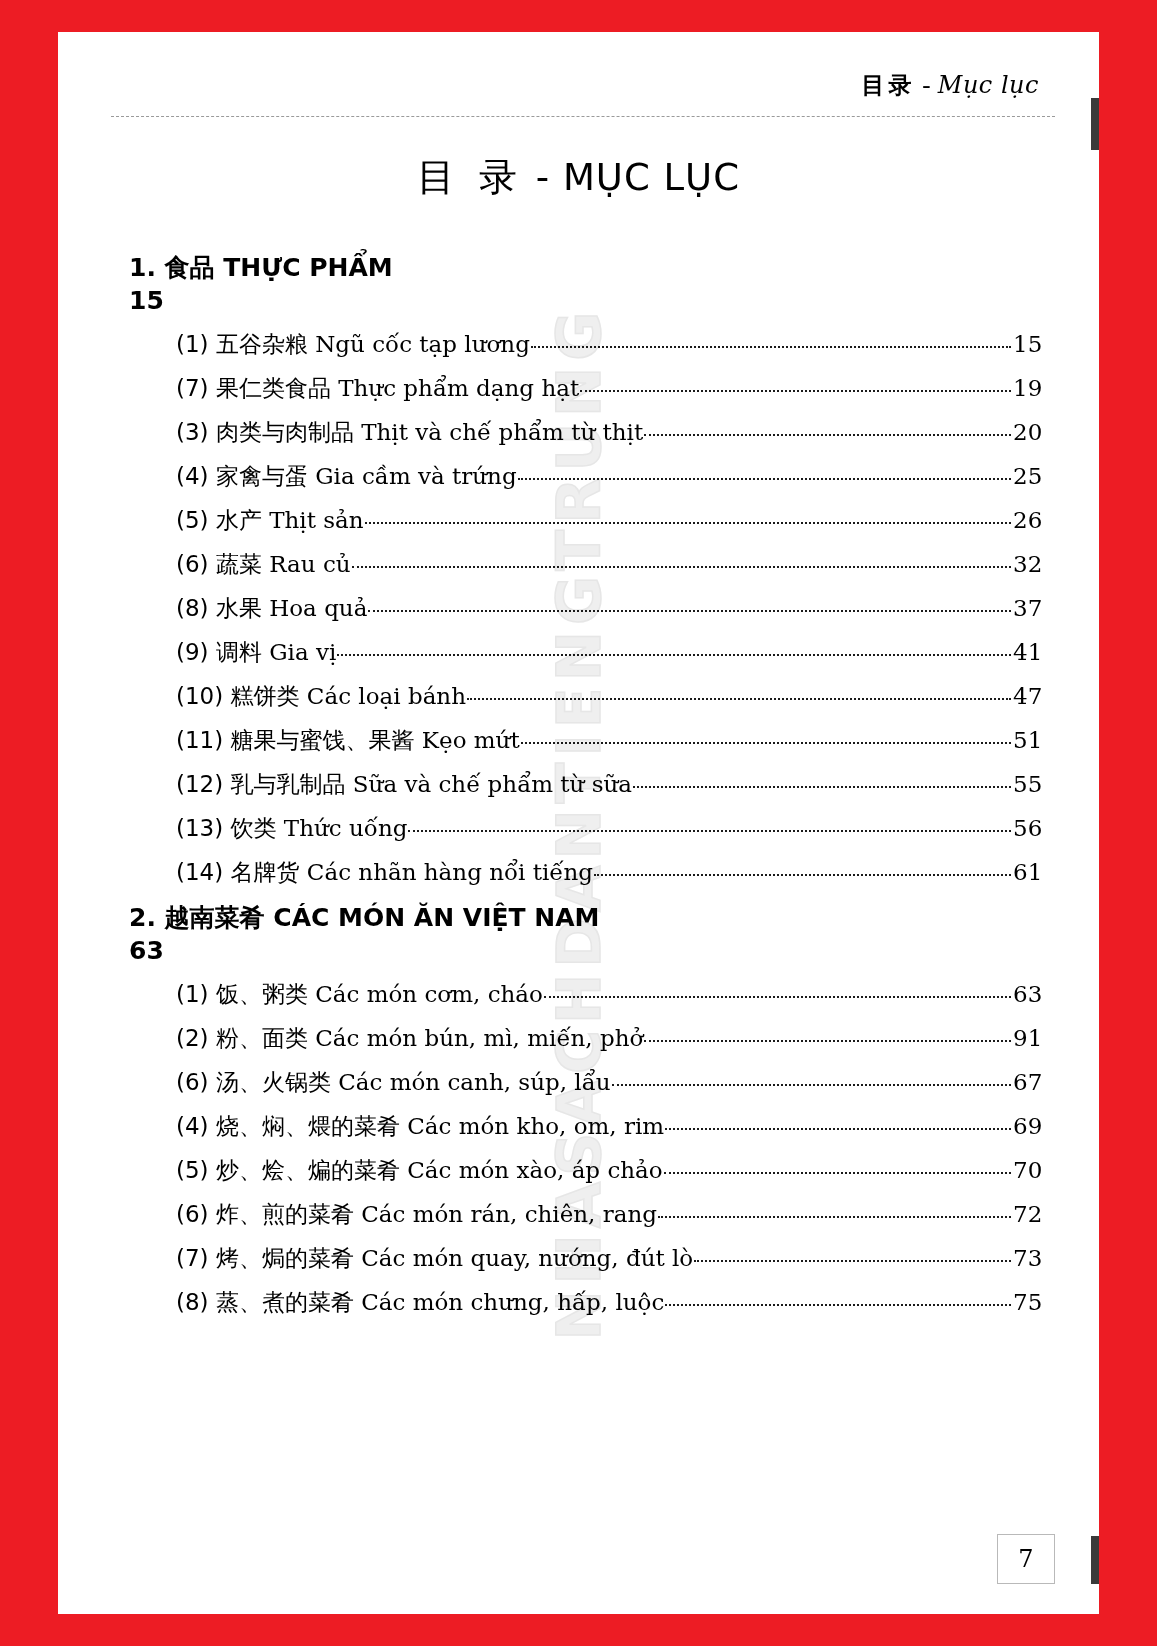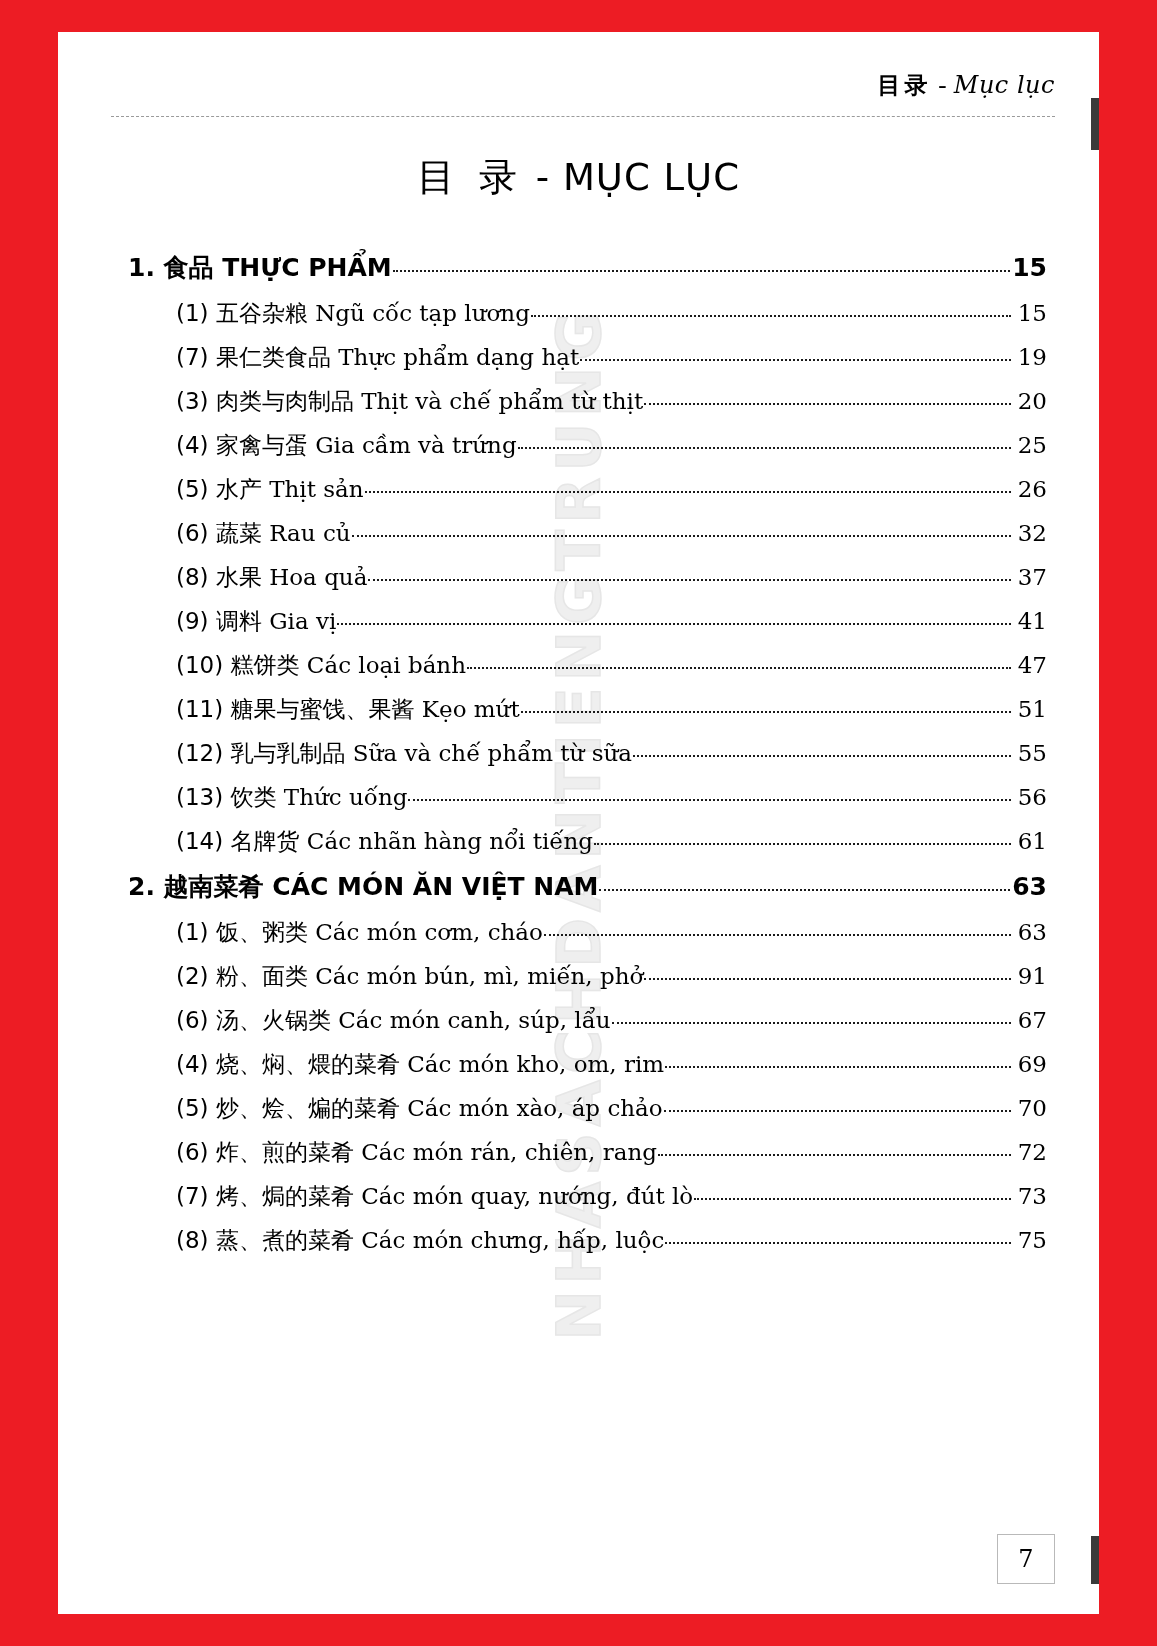--- a/index.html
+++ b/index.html
@@ -35,21 +35,21 @@
   
   .header {
     position: absolute;
     left: 0;
     right: 0;
     top: 38px;
     height: 60px;
   }
   .header-title {
     position: absolute;
-    right: 44px;
+    right: 60px;
     top: 0px;
     font-size: 25px;
     white-space: nowrap;
     letter-spacing: 0.5px;
   }
   .header-title .cn {
     font-family: "DejaVu Sans", sans-serif;
     font-weight: bold;
     letter-spacing: 4px;
     font-size: 23px;
@@ -147,27 +147,28 @@
     overflow: hidden;
     margin: 0 2px 0 1px;
     position: relative;
     top: -4px;
     border-bottom: 2px dotted #1a1a1a;
   }
   .toc-entry .page-num {
     font-size: 23px;
     font-family: "DejaVu Serif", serif;
     min-width: 34px;
-    text-align: right;
+    text-align: left;
   }
 
   
   .toc-entry.level1 {
     margin-top: 4px;
     margin-bottom: 14px;
+    flex-direction: column;
   }
   .toc-entry.level1 .label,
   .toc-entry.level1 .page-num {
     font-weight: bold;
     font-size: 25px;
     font-family: "DejaVu Sans", sans-serif;
   }
   .toc-entry.level2 {
     padding-left: 48px;
     margin-bottom: 13px;

